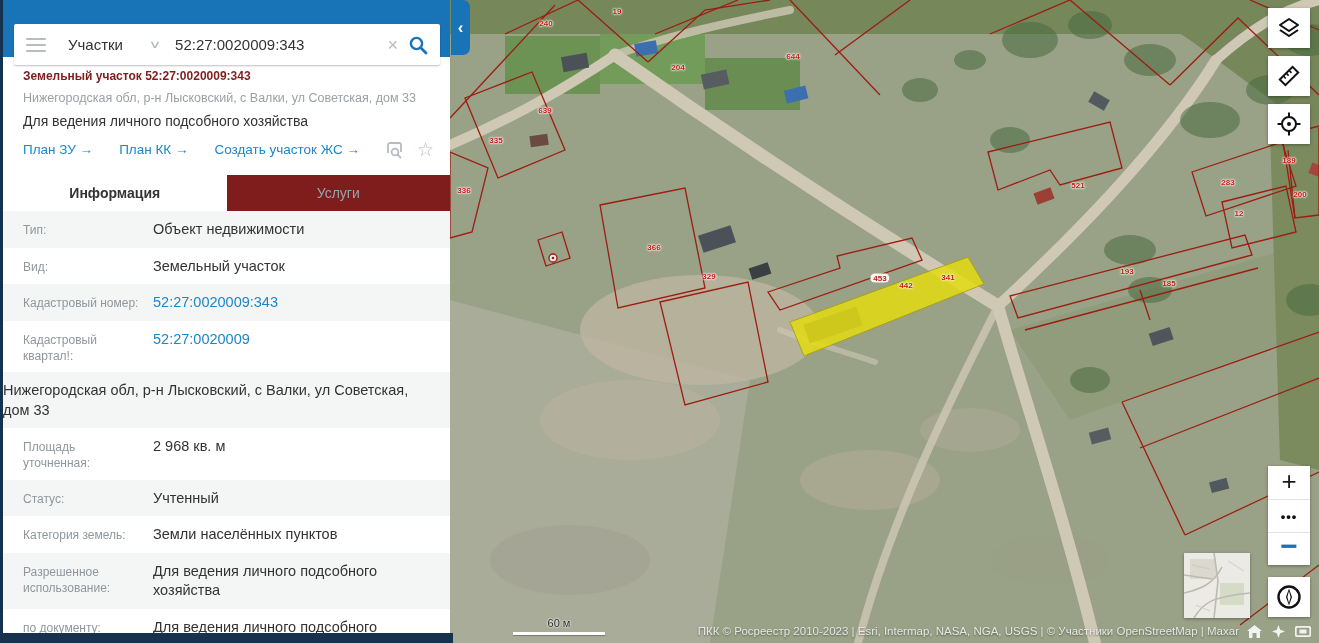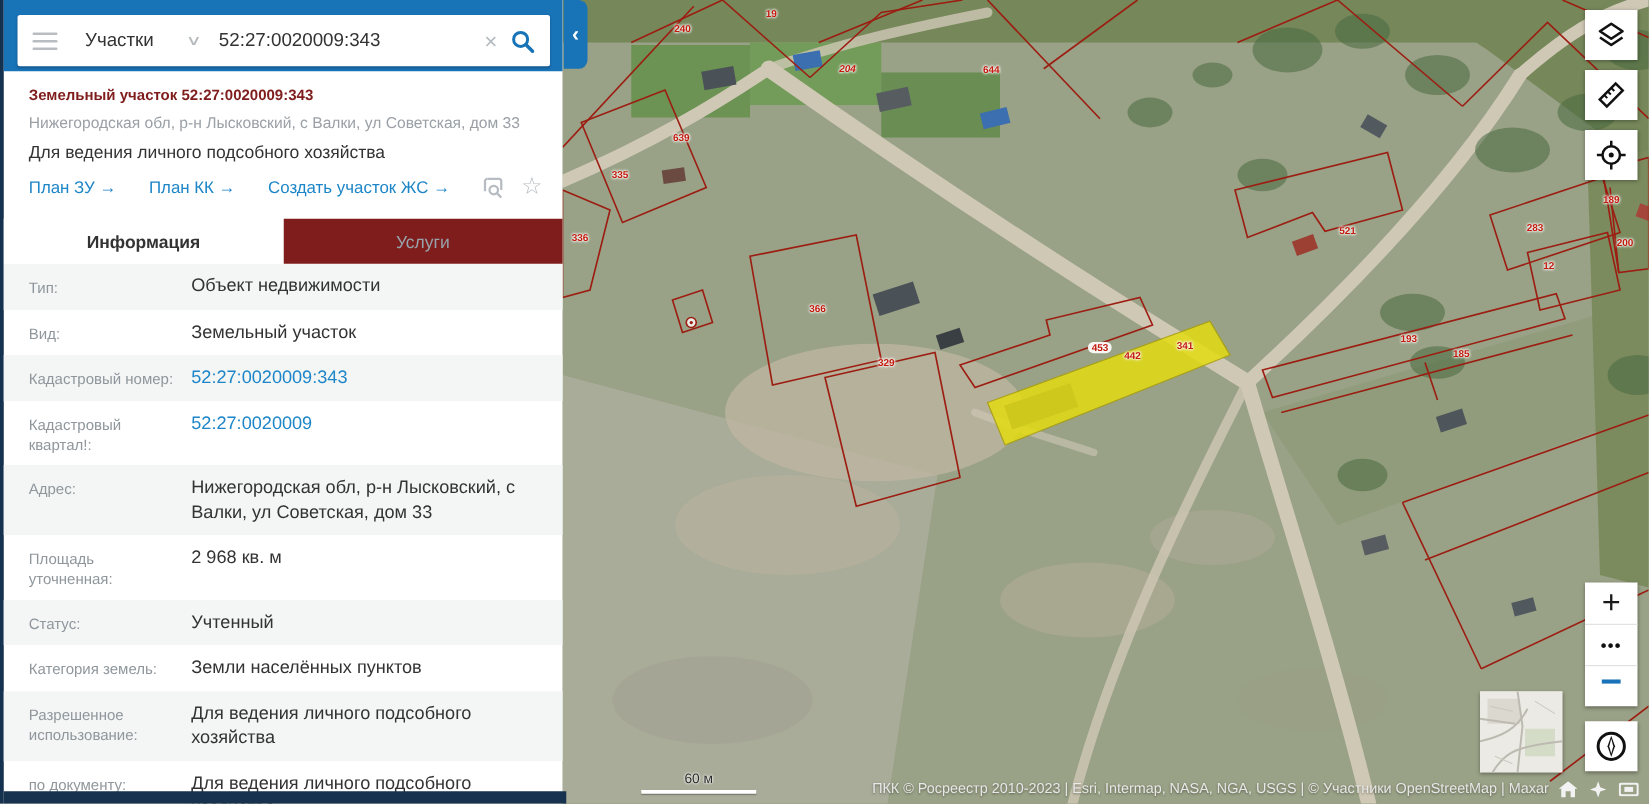--- a/index.html
+++ b/index.html
@@ -9,21 +9,21 @@
   
   .map-region { position:absolute; left:450px; top:0; width:869px; height:643px; }
   .map-region svg.terrain { position:absolute; left:0; top:0; }
   .parcel-labels { position:absolute; left:0; top:0; width:100%; height:100%; pointer-events:none; }
   .parcel-label { position:absolute; transform:translate(-50%,-50%); font-size:8px; font-weight:bold; color:#c41a0e;
       text-shadow:0 0 2px #fff,0 0 2px #fff,0 0 3px #fff; white-space:nowrap; }
   .parcel-label.pill { background:rgba(255,255,255,.92); border-radius:6px; padding:0 3px; text-shadow:none; }
 
   
   .panel { position:absolute; left:0; top:0; width:450px; height:643px; background:#fff; border-left:3px solid #14314f; z-index:5; }
-  .search-strip { height:57px; background:#1973b7; padding:12px 10px 8px 11px; }
+  .search-strip { height:57px; background:#1973b7; padding:24px 10px 8px 11px; }
   .search-box { height:41px; background:#fff; border-radius:2px; display:flex; align-items:center; padding:0 12px; box-shadow:0 1px 2px rgba(0,0,0,.25); }
   .hamburger { width:20px; display:flex; flex-direction:column; gap:4px; cursor:pointer; }
   .hamburger span { display:block; height:2px; background:#b9bdc1; border-radius:1px; }
   .cat-wrap { display:flex; align-items:center; margin-left:22px; cursor:pointer; }
   .cat-label { font-size:15px; color:#333; }
   .chev-down { margin-left:28px; color:#b4b9bd; font-size:11px; transform:scaleX(1.6); }
   .query-input { border:none; outline:none; font-size:15px; color:#333; flex:1; margin-left:16px; min-width:0; font-family:inherit; }
   .clear-x { color:#b4bcc2; font-size:18px; line-height:1; cursor:pointer; padding:0 4px; }
   .search-btn { margin-left:6px; cursor:pointer; display:flex; }
 
@@ -179,33 +179,33 @@
         <circle cx="103" cy="258" r="1.3" fill="#9c1d11" stroke="none"></circle>
       </g>
     </svg>
 
     <div class="parcel-labels">
 
         <span class="parcel-label" style="left: 96px; top: 23px;">240</span>
 
         <span class="parcel-label" style="left: 167px; top: 11px;">19</span>
 
-        <span class="parcel-label" style="left: 228px; top: 55px; font-style: italic;">204</span>
+        <span class="parcel-label" style="left: 228px; top: 67px;">204</span>
 
         <span class="parcel-label" style="left: 343px; top: 56px;">644</span>
 
         <span class="parcel-label" style="left: 95px; top: 110px;">639</span>
 
         <span class="parcel-label" style="left: 46px; top: 140px;">335</span>
 
         <span class="parcel-label" style="left: 14px; top: 190px;">336</span>
 
         <span class="parcel-label" style="left: 204px; top: 247px;">366</span>
 
-        <span class="parcel-label" style="left: 235px; top: 290px; padding-left: 48px;">329</span>
+        <span class="parcel-label" style="left: 235px; top: 276px; padding-left: 48px;">329</span>
 
         <span class="parcel-label pill" style="left: 430px; top: 278px;">453</span>
 
         <span class="parcel-label" style="left: 456px; top: 285px;">442</span>
 
         <span class="parcel-label" style="left: 498px; top: 277px;">341</span>
 
         <span class="parcel-label" style="left: 628px; top: 185px;">521</span>
 
         <span class="parcel-label" style="left: 778px; top: 182px;">283</span>
@@ -293,21 +293,20 @@
           <div class="row-label">Кадастровый номер:</div>
           <div class="row-value link">52:27:0020009:343</div>
         </div>
 
         <div class="info-row">
           <div class="row-label">Кадастровый квартал!:</div>
           <div class="row-value link">52:27:0020009</div>
         </div>
 
         <div class="info-row">
-          <div class="row-label">Адрес:</div>
           <div class="row-value">Нижегородская обл, р-н Лысковский, с Валки, ул Советская, дом 33</div>
         </div>
 
         <div class="info-row">
           <div class="row-label">Площадь уточненная:</div>
           <div class="row-value">2 968 кв. м</div>
         </div>
 
         <div class="info-row">
           <div class="row-label">Статус:</div>

